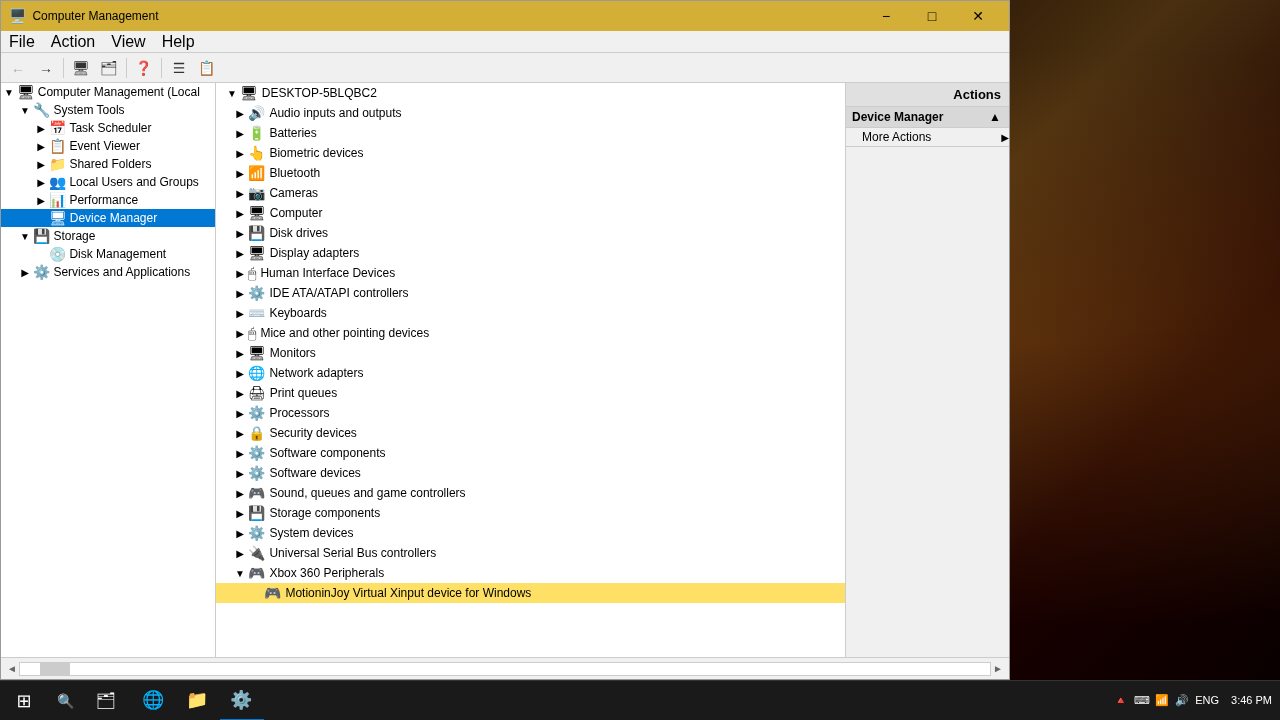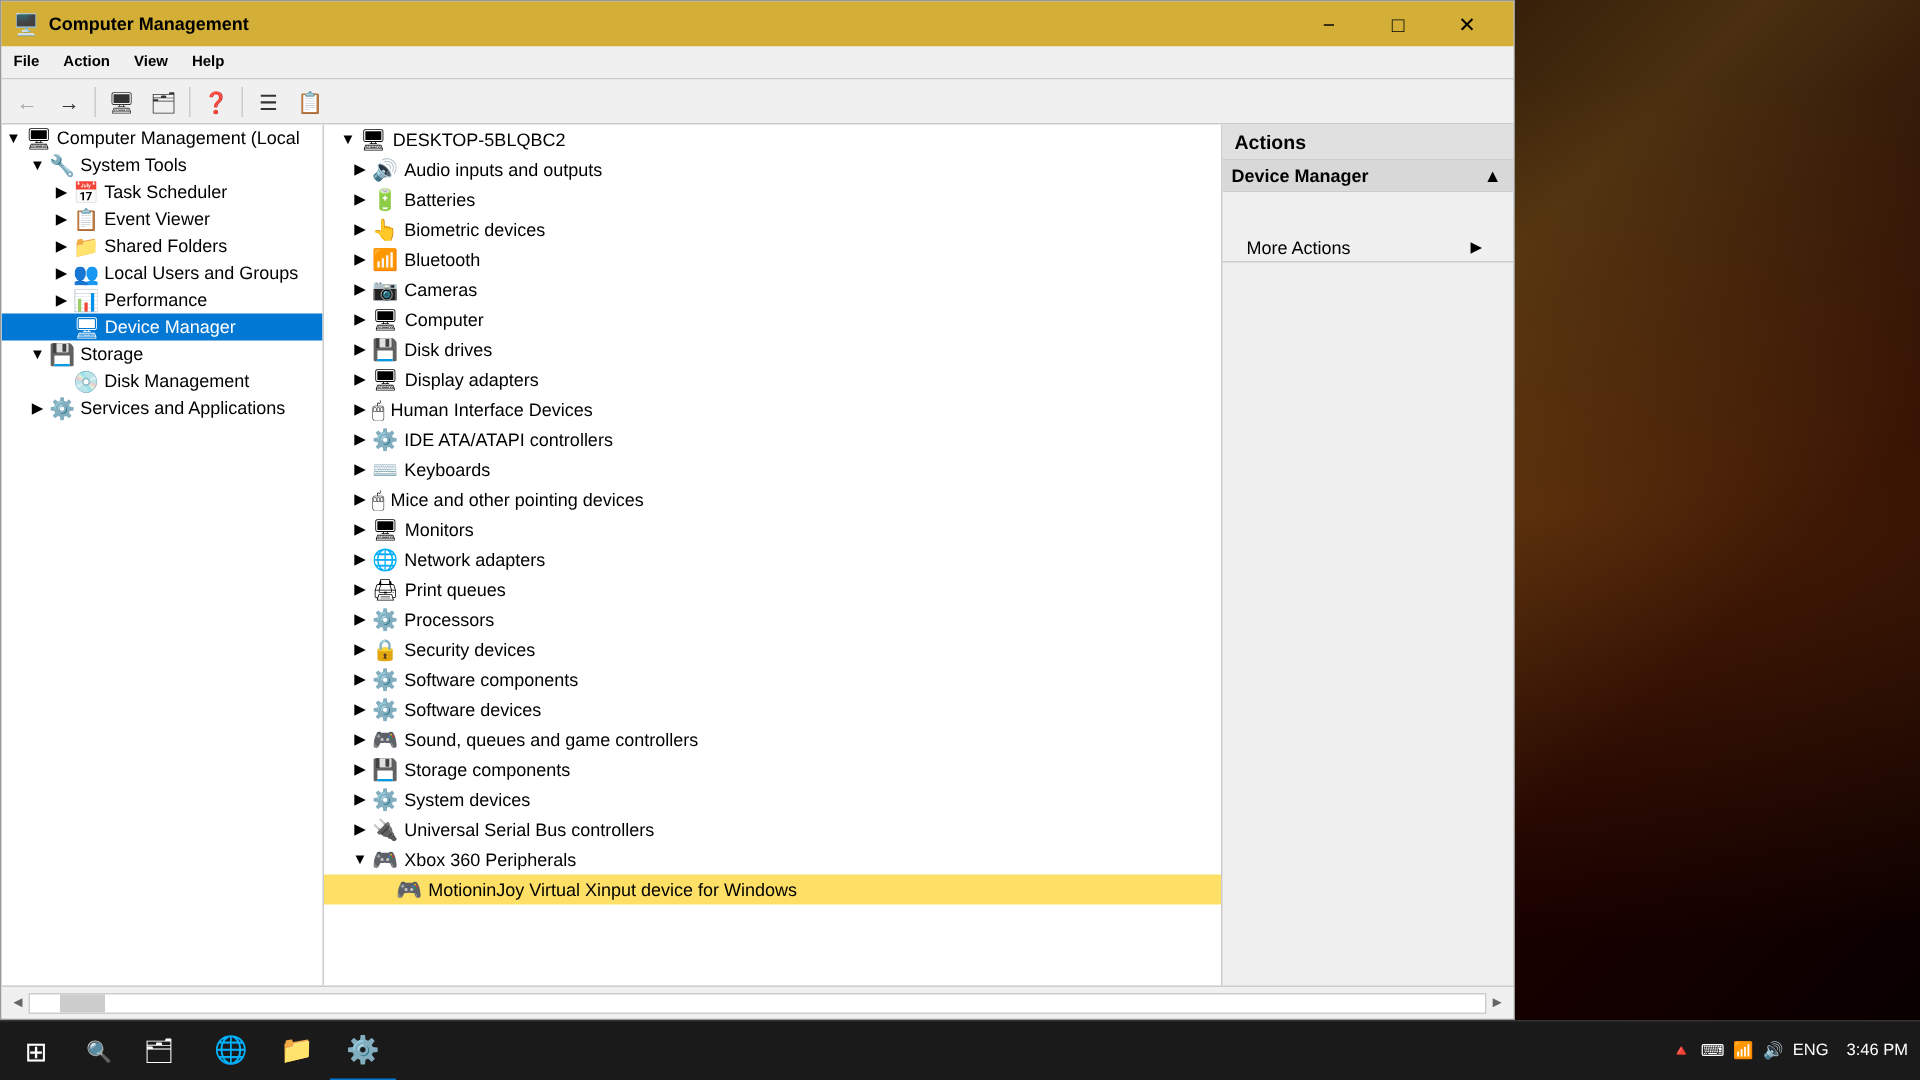--- a/index.html
+++ b/index.html
@@ -21,27 +21,27 @@
     
     .desktop-bg { position: absolute; top: 0; left: 0; width: 1280px; height: 680px; background: linear-gradient(135deg, #2d1b00 0%, #3d2200 20%, #1a0a00 40%, #4a3010 60%, #1a0000 80%, #0a0000 100%); }
     .bg-overlay { position: absolute; top: 0; left: 0; width: 1280px; height: 680px; background: radial-gradient(ellipse at 80% 50%, rgba(180, 100, 20, 0.3) 0%, transparent 60%); }
 
     
     .window { position: absolute; top: 0; left: 0; width: 1010px; height: 680px; background: #f0f0f0; border: 1px solid #999; display: flex; flex-direction: column; }
 
     
     .titlebar { height: 30px; background: #d4af37; display: flex; align-items: center; padding: 0 8px; gap: 6px; user-select: none; }
     .titlebar-icon { font-size: 14px; }
-    .titlebar-title { font-size: 12px; color: #000; font-weight: 700; flex: 1; }
+    .titlebar-title { font-size: 12px; color: #000; font-weight: 400; flex: 1; }
     .titlebar-controls { display: flex; gap: 0; margin-left: auto; }
     .titlebar-btn { width: 46px; height: 30px; display: flex; align-items: center; justify-content: center; cursor: pointer; font-size: 14px; color: #000; }
 
     
     .menubar { height: 22px; background: #f0f0f0; display: flex; align-items: center; border-bottom: 1px solid #ccc; }
-    .menu-item { padding: 0 8px; height: 22px; display: flex; align-items: center; cursor: pointer; font-size: 10px; font-weight: bold; }
+    .menu-item { padding: 0 8px; height: 22px; display: flex; align-items: center; cursor: pointer; font-size: 16px; }
 
     
     .toolbar { height: 30px; background: #f0f0f0; border-bottom: 1px solid #ccc; display: flex; align-items: center; padding: 0 4px; gap: 2px; }
     .toolbar-btn { width: 26px; height: 24px; display: flex; align-items: center; justify-content: center; cursor: pointer; border: 1px solid transparent; font-size: 14px; color: #333; }
     .toolbar-btn.disabled { color: #aaa; cursor: default; }
     .toolbar-sep { width: 1px; height: 20px; background: #ccc; margin: 0 2px; }
 
     
     .main-content { flex: 1; display: flex; overflow: hidden; }
 
@@ -62,25 +62,25 @@
     .center-panel { flex: 1; background: #fff; overflow-y: auto; overflow-x: hidden; }
 
     
     .device-item { display: flex; align-items: center; padding: 1px 4px; cursor: pointer; white-space: nowrap; min-height: 20px; }
     .device-item.selected { background: #ffe066; }
     .device-item .toggle { width: 16px; height: 16px; display: flex; align-items: center; justify-content: center; font-size: 10px; flex-shrink: 0; }
     .device-item .item-icon { font-size: 14px; margin-right: 4px; flex-shrink: 0; }
     .device-item .item-label { font-size: 12px; }
 
     
-    .right-panel { width: 195px; background: #f0f0f0; border-left: 1px solid #ccc; }
+    .right-panel { width: 164px; background: #f0f0f0; border-left: 1px solid #ccc; text-align: right; }
     .actions-header { background: #e0e0e0; padding: 4px 8px; font-size: 13px; font-weight: 600; border-bottom: 1px solid #ccc; }
     .action-group { border-bottom: 1px solid #ccc; }
     .action-group-title { background: #d8d8d8; padding: 3px 8px 3px 6px; font-size: 12px; font-weight: 600; display: flex; align-items: center; justify-content: space-between; cursor: pointer; }
-    .action-item { padding: 2px 21px 2px 16px; font-size: 12px; cursor: pointer; display: flex; align-items: center; justify-content: space-between; margin-top: 28px; }
+    .action-item { padding: 2px 0 2px 16px; font-size: 12px; cursor: pointer; display: flex; align-items: center; justify-content: space-between; }
     .action-arrow { font-size: 10px; }
 
     
     .statusbar { height: 22px; background: #f0f0f0; border-top: 1px solid #ccc; display: flex; align-items: center; padding: 0 4px; }
     .status-scroll { flex: 1; height: 14px; background: #fff; border: 1px solid #ccc; display: flex; align-items: center; }
     .status-scroll-thumb { width: 30px; height: 12px; background: #ccc; margin-left: 20px; }
     .status-scroll-arrow { font-size: 10px; color: #666; cursor: pointer; padding: 0 2px; }
 
     
     ::-webkit-scrollbar { width: 12px; height: 12px; }

